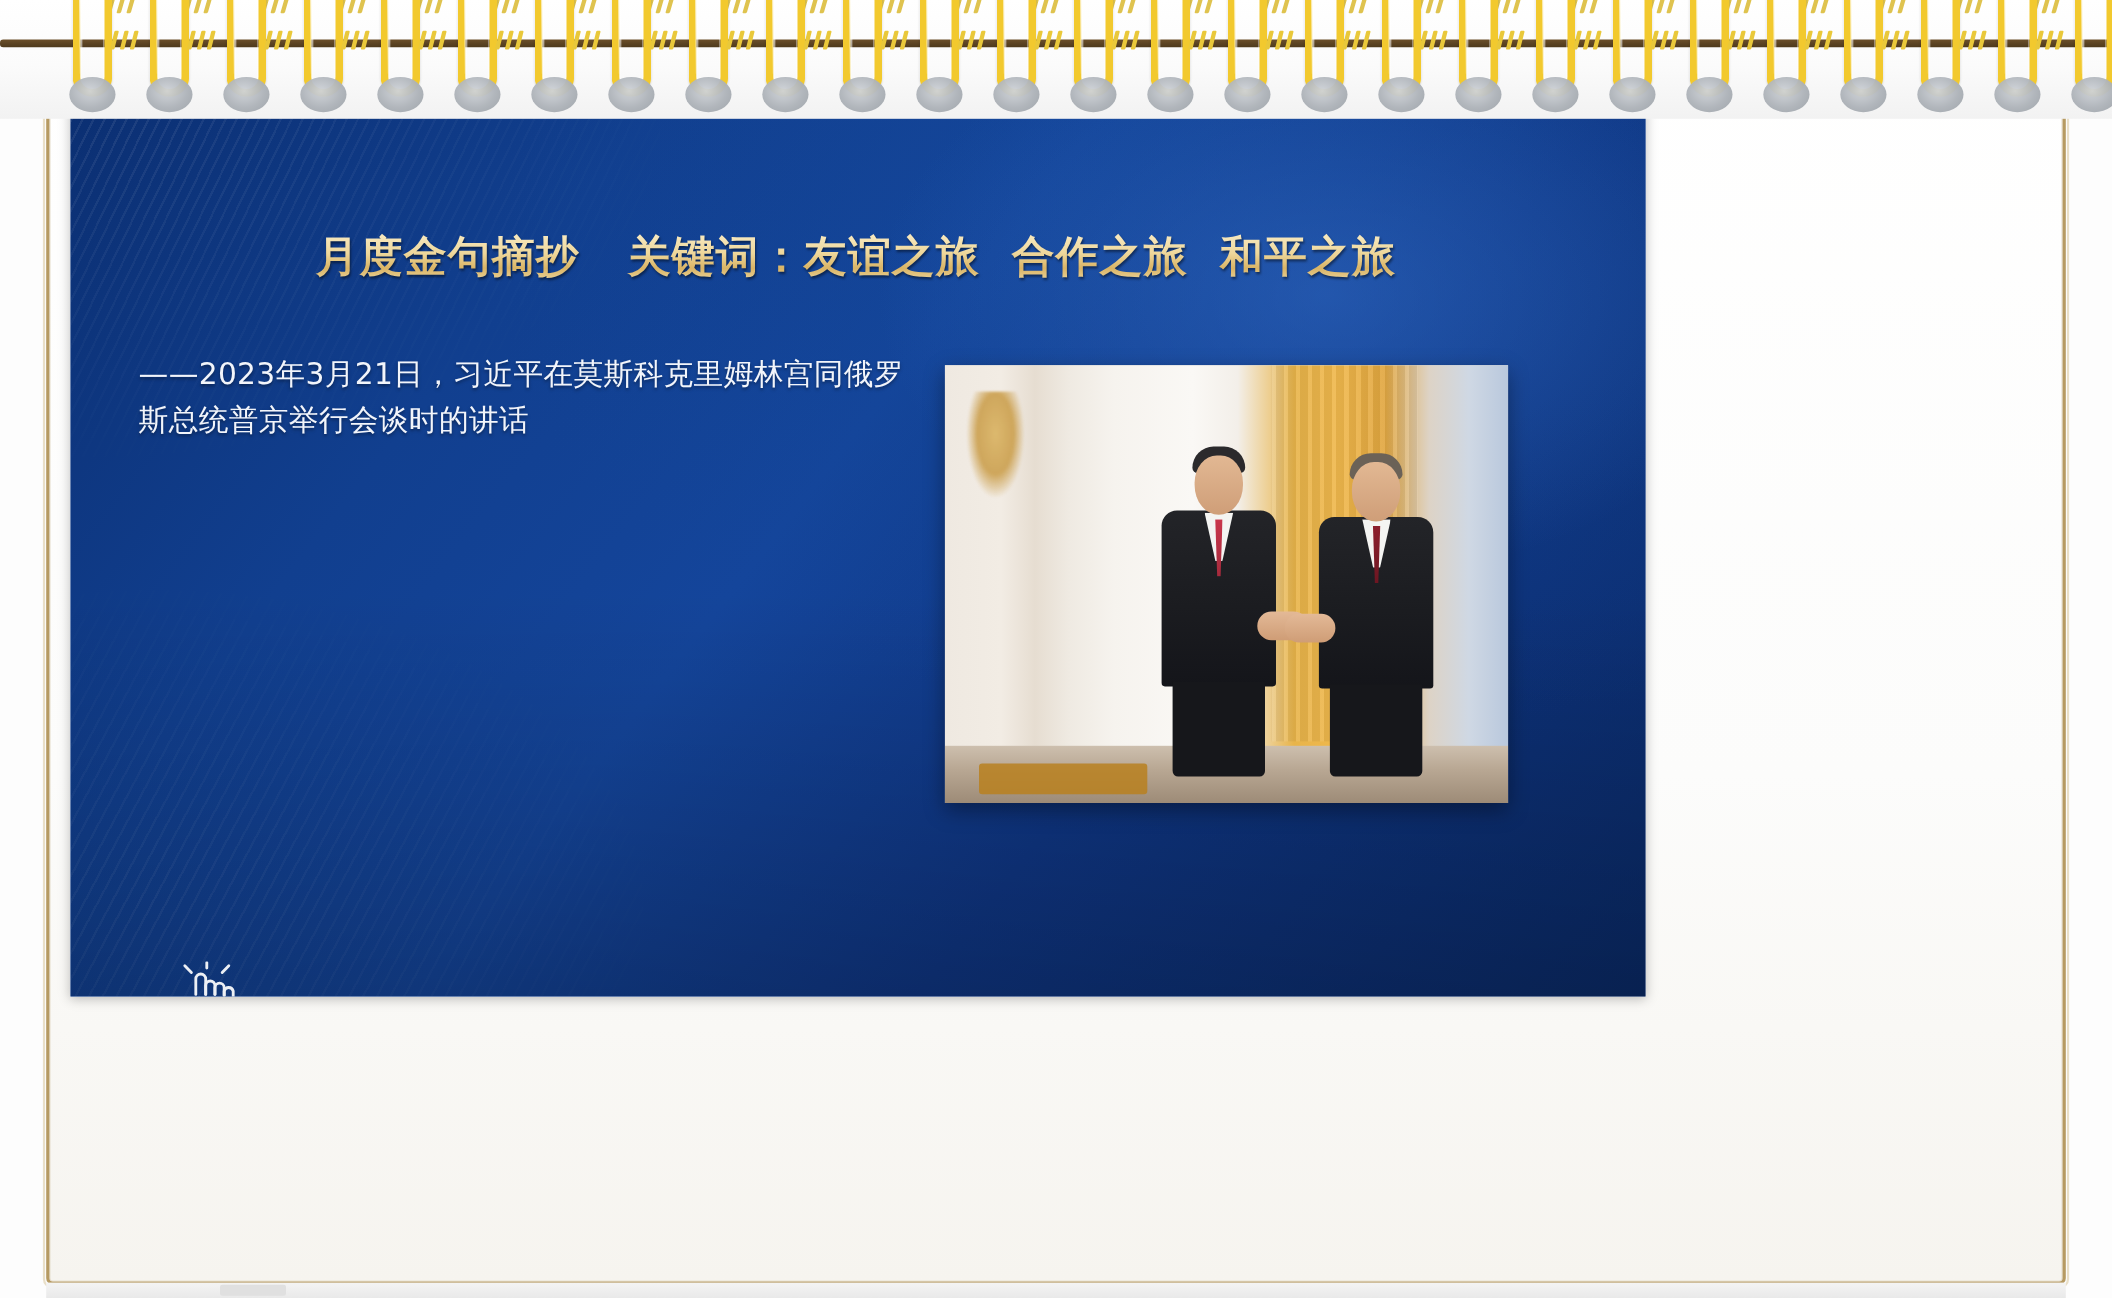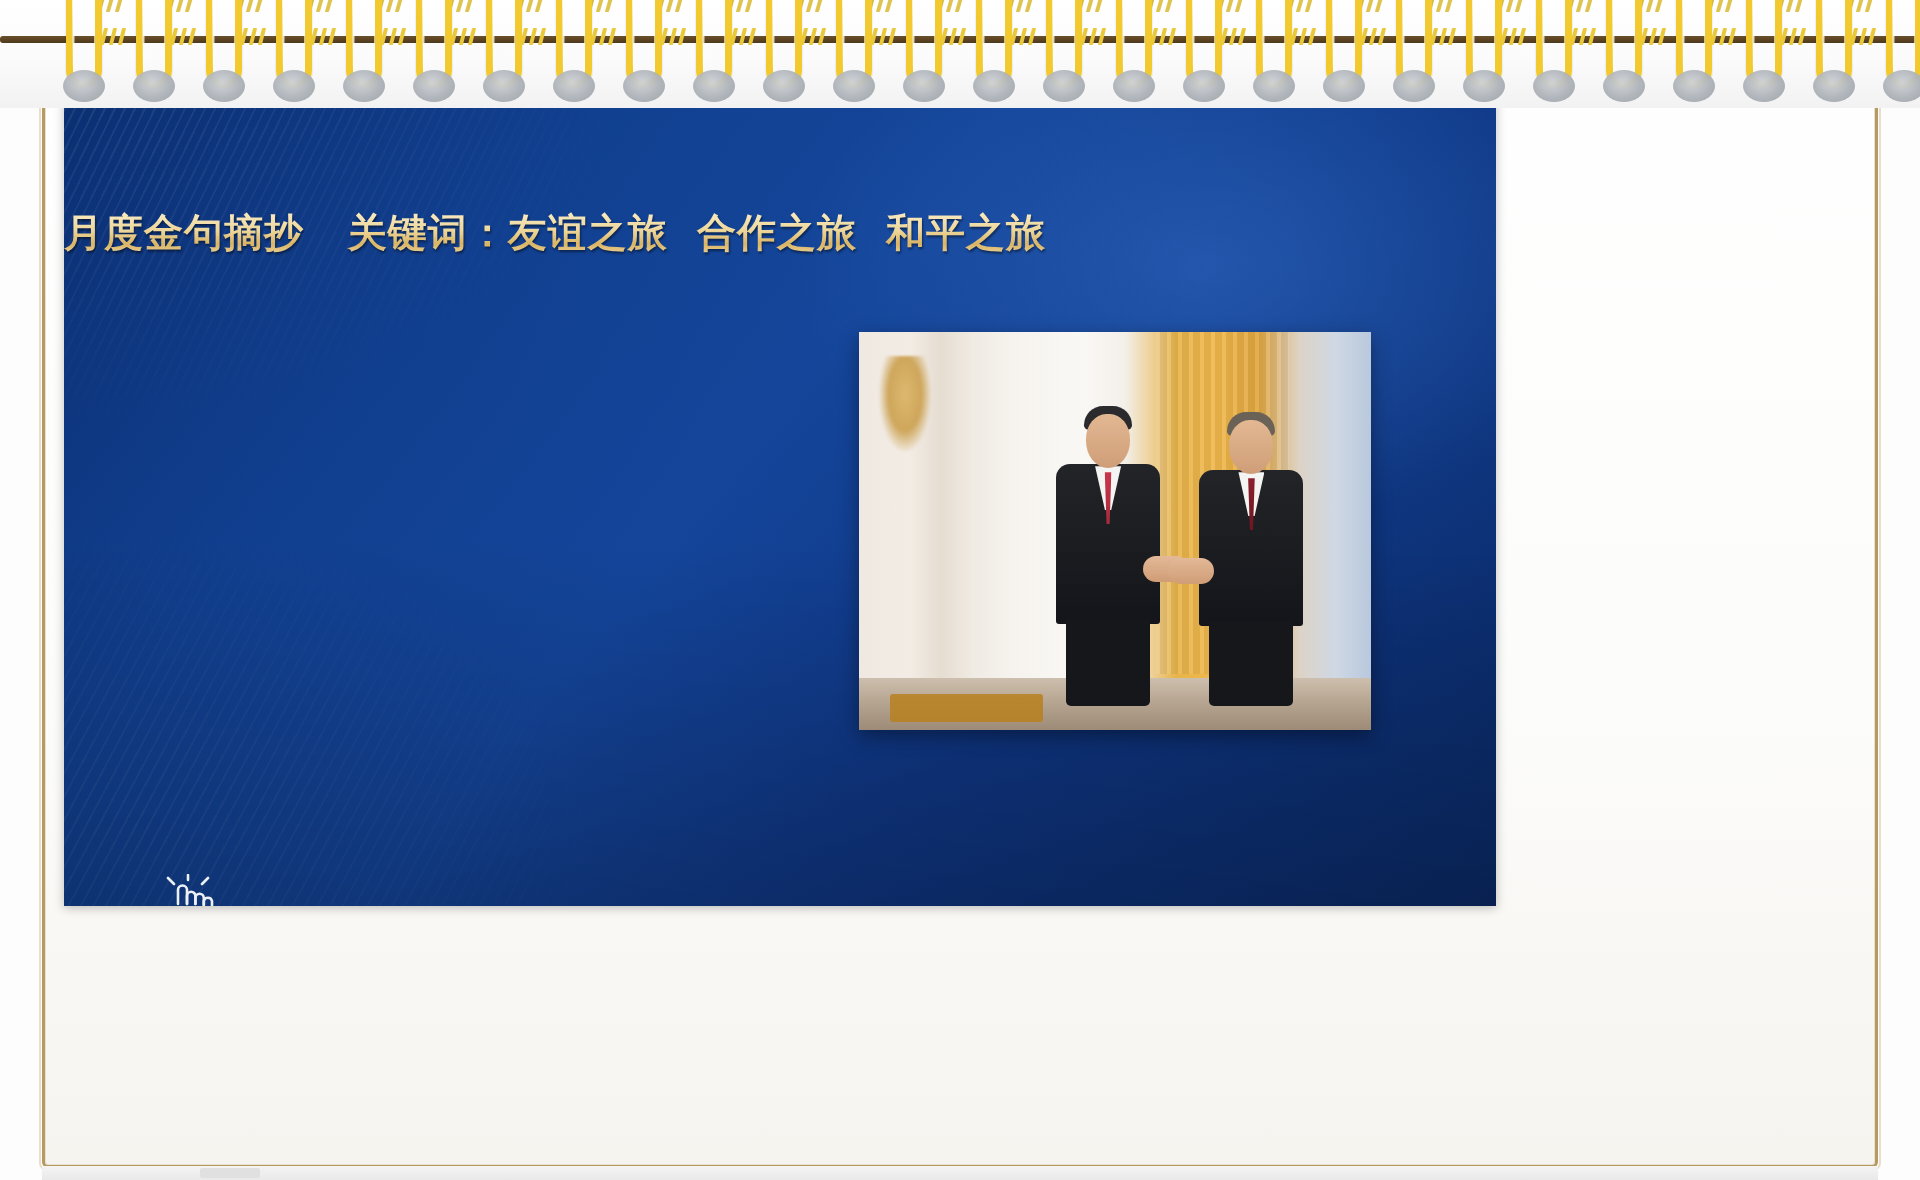--- a/index.html
+++ b/index.html
@@ -147,21 +147,21 @@
     background:linear-gradient(180deg,#fff3cf 0%,#f3dca4 38%,#e5bf6c 58%,#f6e3b4 78%,#cfa martin 100%);
     -webkit-background-clip:text;
     background-clip:text;
     -webkit-text-fill-color:transparent;
     text-shadow:none;
     filter:drop-shadow(3px 5px 0 #6a2012) drop-shadow(5px 7px 1px rgba(0,0,0,.35));
   }
 
   .subtitle{
     position:absolute; left:0; right:4px; top:118px;
-    z-index:6;
+    text-align:center; z-index:6;
     font-family:"DejaVu Serif", serif;
     font-weight:bold;
     font-size:39px;
     letter-spacing:1px;
     color:#efd79b;
     background:linear-gradient(180deg,#fbf0cf 0%,#eed79b 45%,#d9b465 70%,#f2e0b0 100%);
     -webkit-background-clip:text; background-clip:text;
     -webkit-text-fill-color:transparent;
     filter:drop-shadow(1px 2px 1px rgba(0,0,0,.45));
     white-space:pre;
@@ -315,20 +315,21 @@
     <div class="rays2"></div>
     <div class="sheen"></div>
 
     <div class="masthead">
       <span class="masthead-title">中南海月刊</span>
     </div>
 
     <div class="subtitle">月度金句摘抄   关键词：友谊之旅  合作之旅  和平之旅</div>
 
     <div class="quote-col">
+      <div class="attrib">——2023年3月21日，习近平在莫斯科克里姆林宫同俄罗斯总统普京举行会谈时的讲话</div>
     </div>
 
     <div class="photo">
       <div class="hall"></div>
       <div class="curtain"></div>
       <div class="gilt"></div>
       <div class="floor"></div>
       <div class="carpet"></div>
 
       <div class="figure" id="fig-a">

